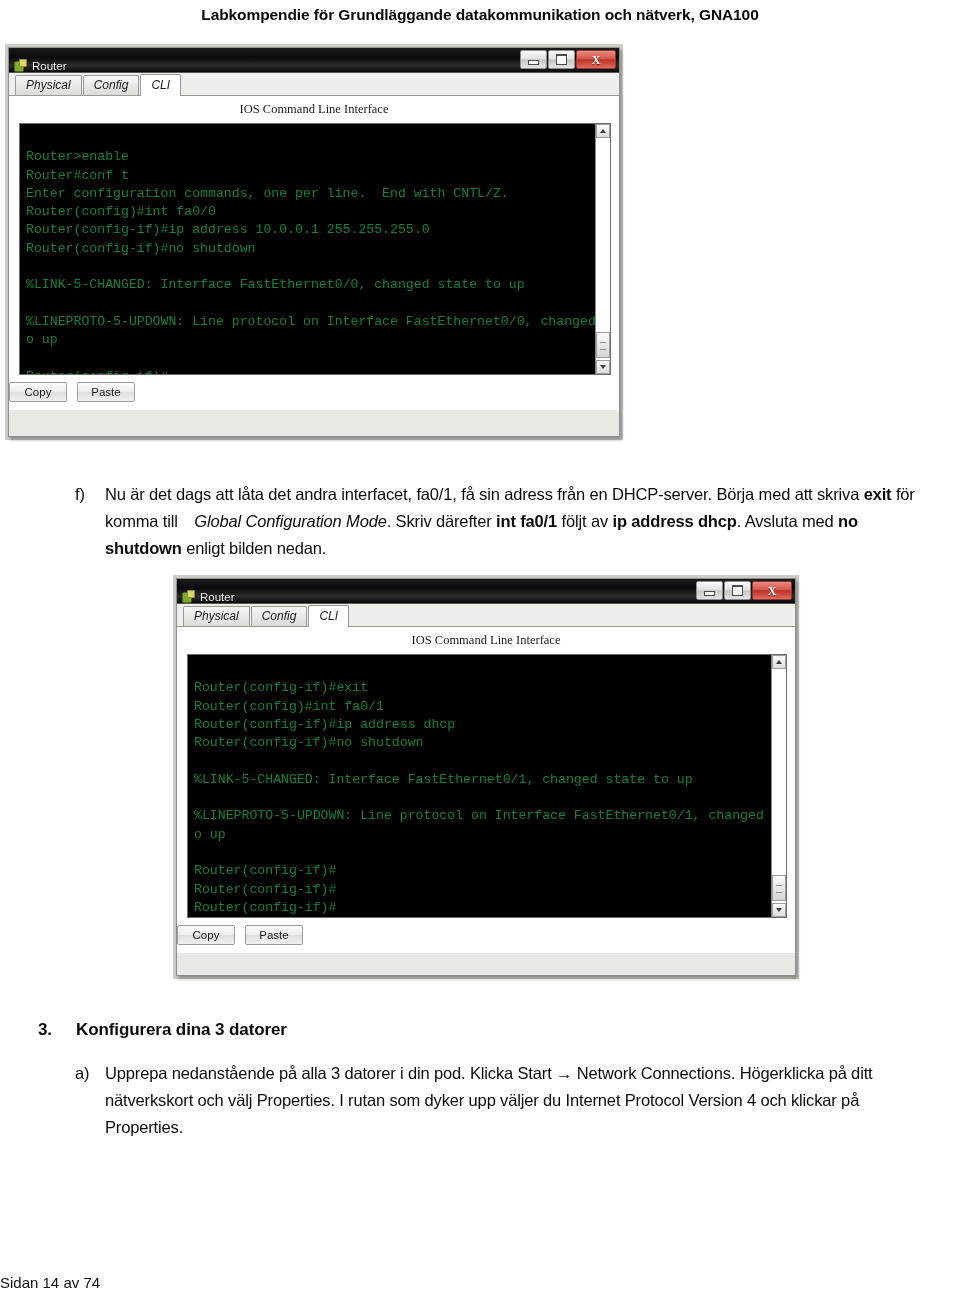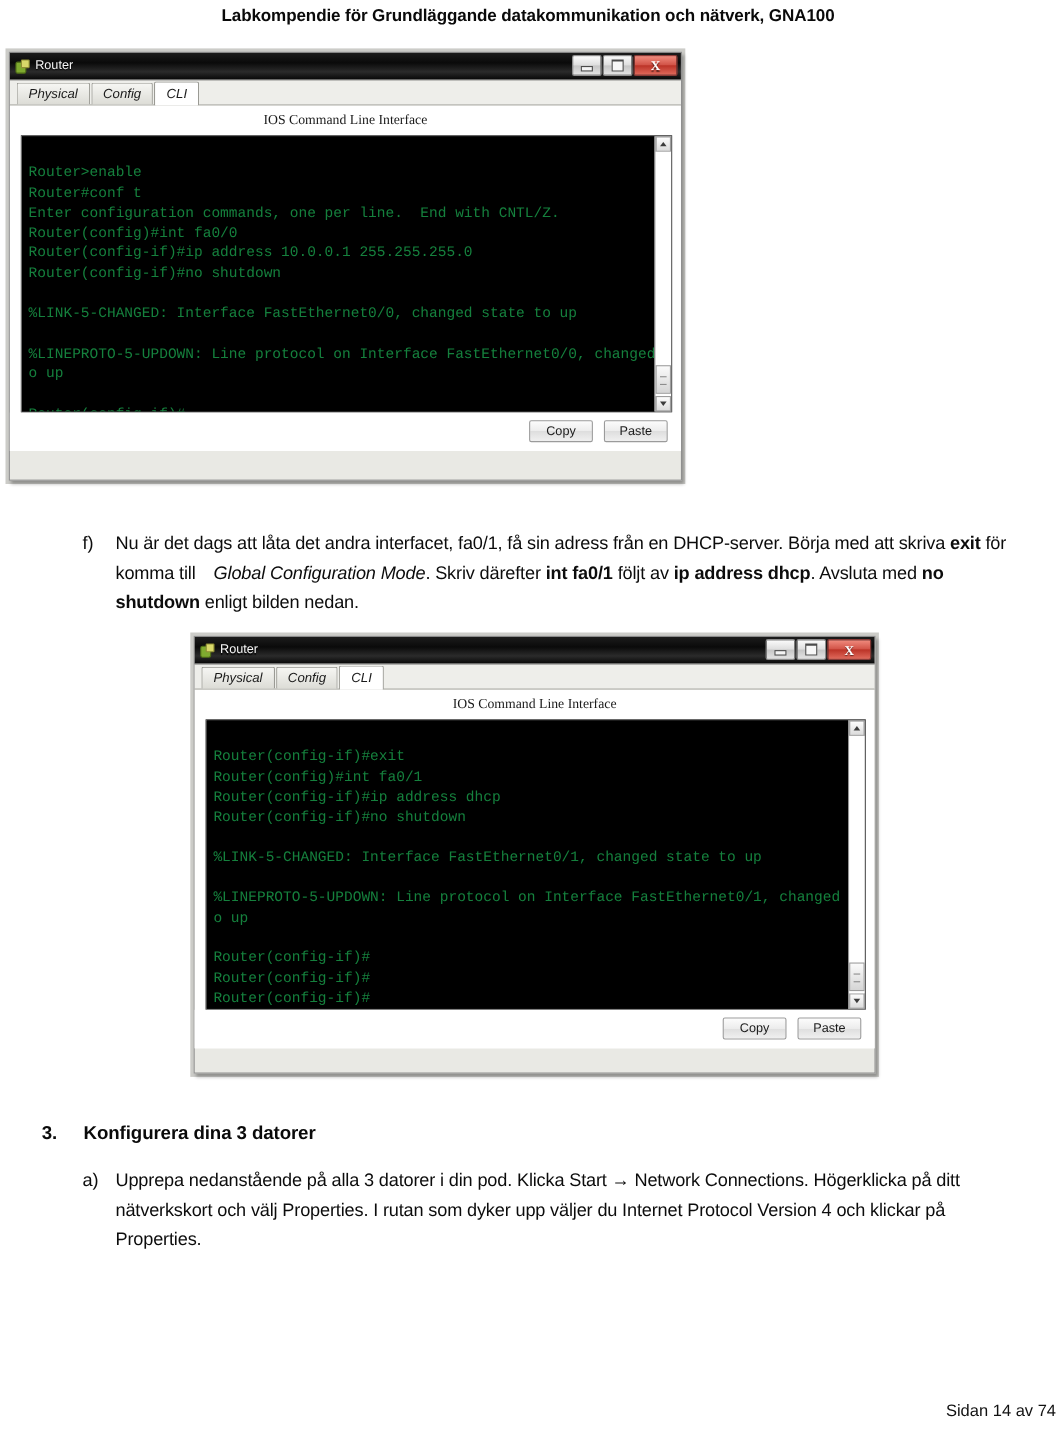--- a/index.html
+++ b/index.html
@@ -28,40 +28,40 @@
     letter-spacing: -0.1px;
     color: #0a0a0a;
   }
 
   
   .doc-footer {
     position: absolute;
     top: 1274px;
     left: 0;
     width: 960px;
-    text-align: right;
+    text-align: left;
     font-size: 15px;
     color: #111111;
   }
 
   
   .pt-window {
     position: absolute;
     background: #e9e9e4;
     border: 1px solid #8f8f8f;
     box-shadow: 2px 3px 3px rgba(0,0,0,0.30),
                 0 0 0 3px rgba(195,195,190,0.85);
     box-sizing: border-box;
   }
   .pt-titlebar {
     height: 24px;
     background: linear-gradient(to bottom, #1c1c1c 0%, #0a0a0a 38%, #2b2b2b 72%, #090909 100%);
     position: relative;
     display: flex;
-    align-items: center;
+    align-items: flex-end;
     border-bottom: 1px solid #555;
   }
   .pt-title-icon {
     width: 13px;
     height: 13px;
     margin-left: 5px;
     margin-right: 5px;
     flex: none;
     position: relative;
   }
@@ -238,21 +238,21 @@
     top: 50%;
     margin-top: -3px;
     height: 6px;
     border-top: 1px solid #8d8d8d;
     border-bottom: 1px solid #8d8d8d;
   }
 
   
   .pt-btnrow {
     display: flex;
-    justify-content: flex-end;
+    justify-content: flex-start;
     gap: 10px;
     padding: 7px 12px 8px 0;
     background: #ffffff;
   }
   .pt-btn {
     min-width: 58px;
     height: 20px;
     line-height: 18px;
     text-align: center;
     font-size: 11.5px;

